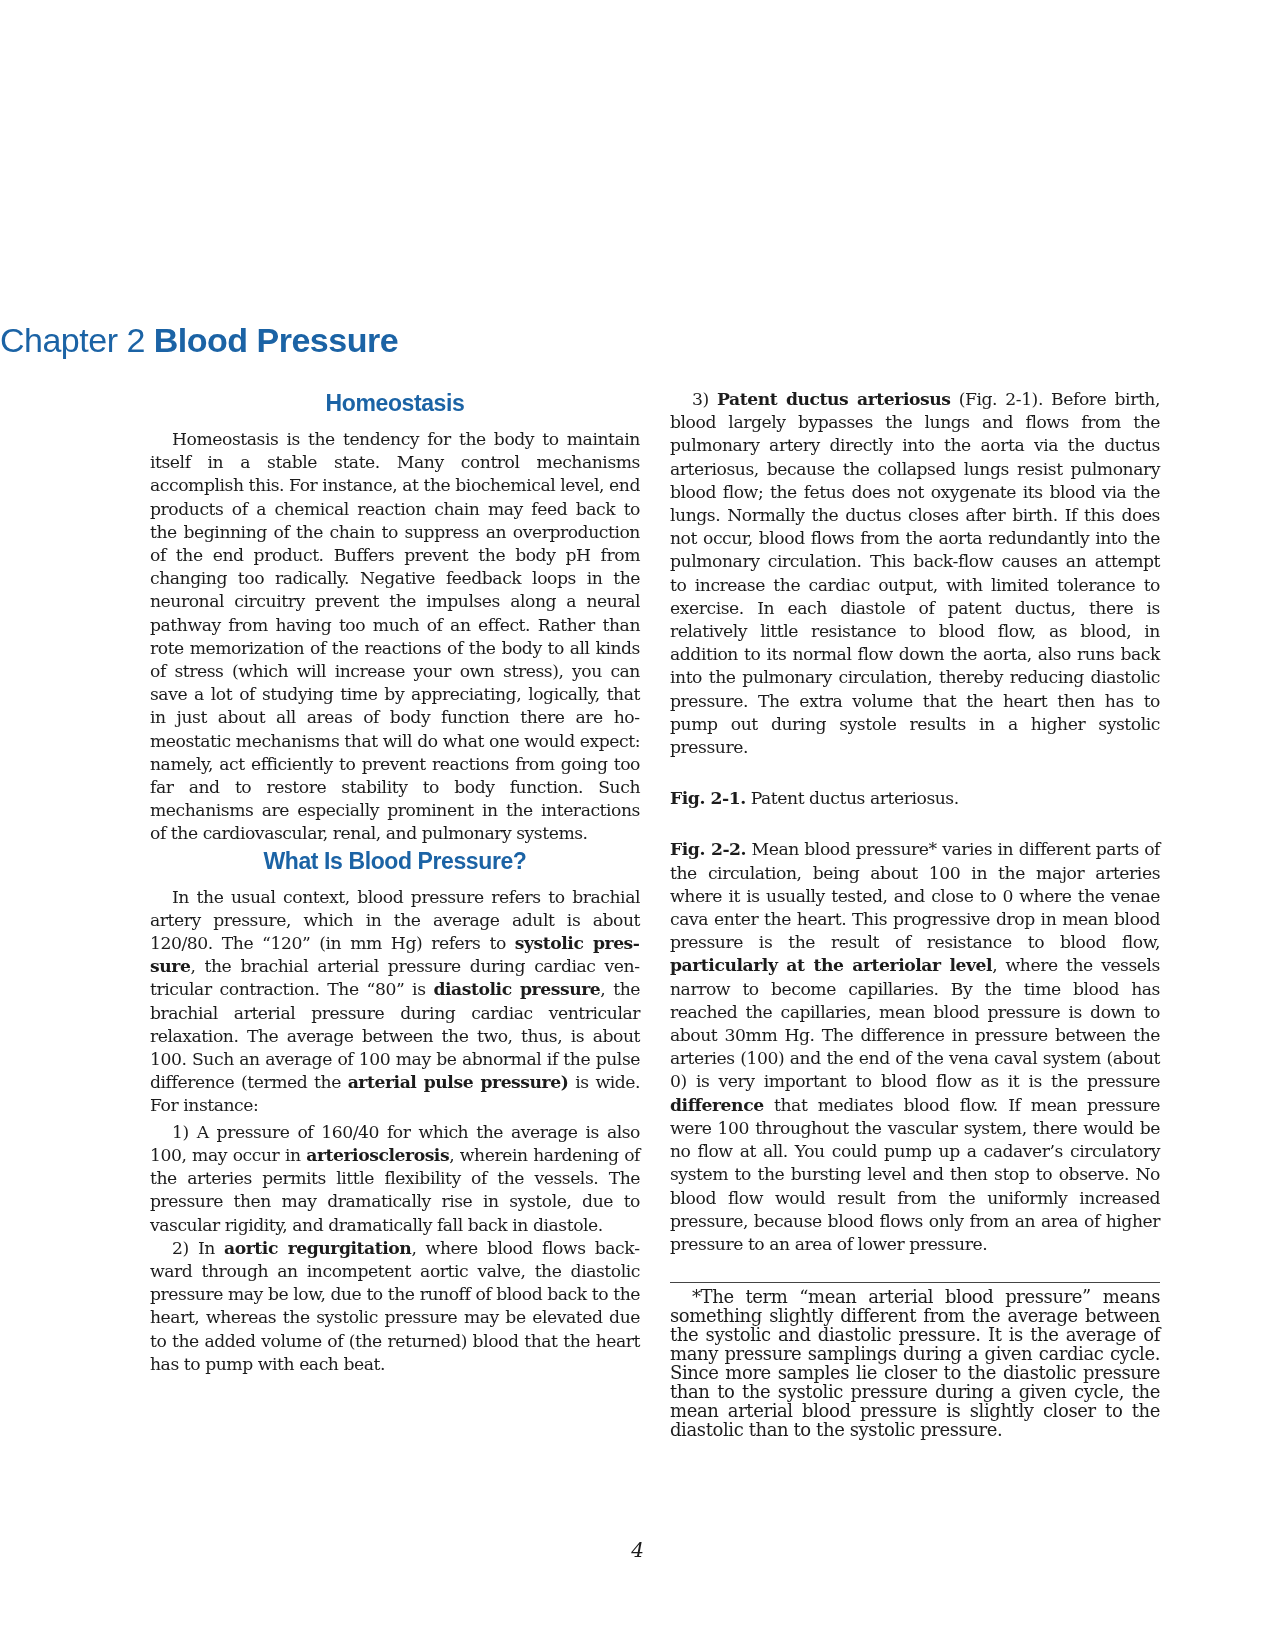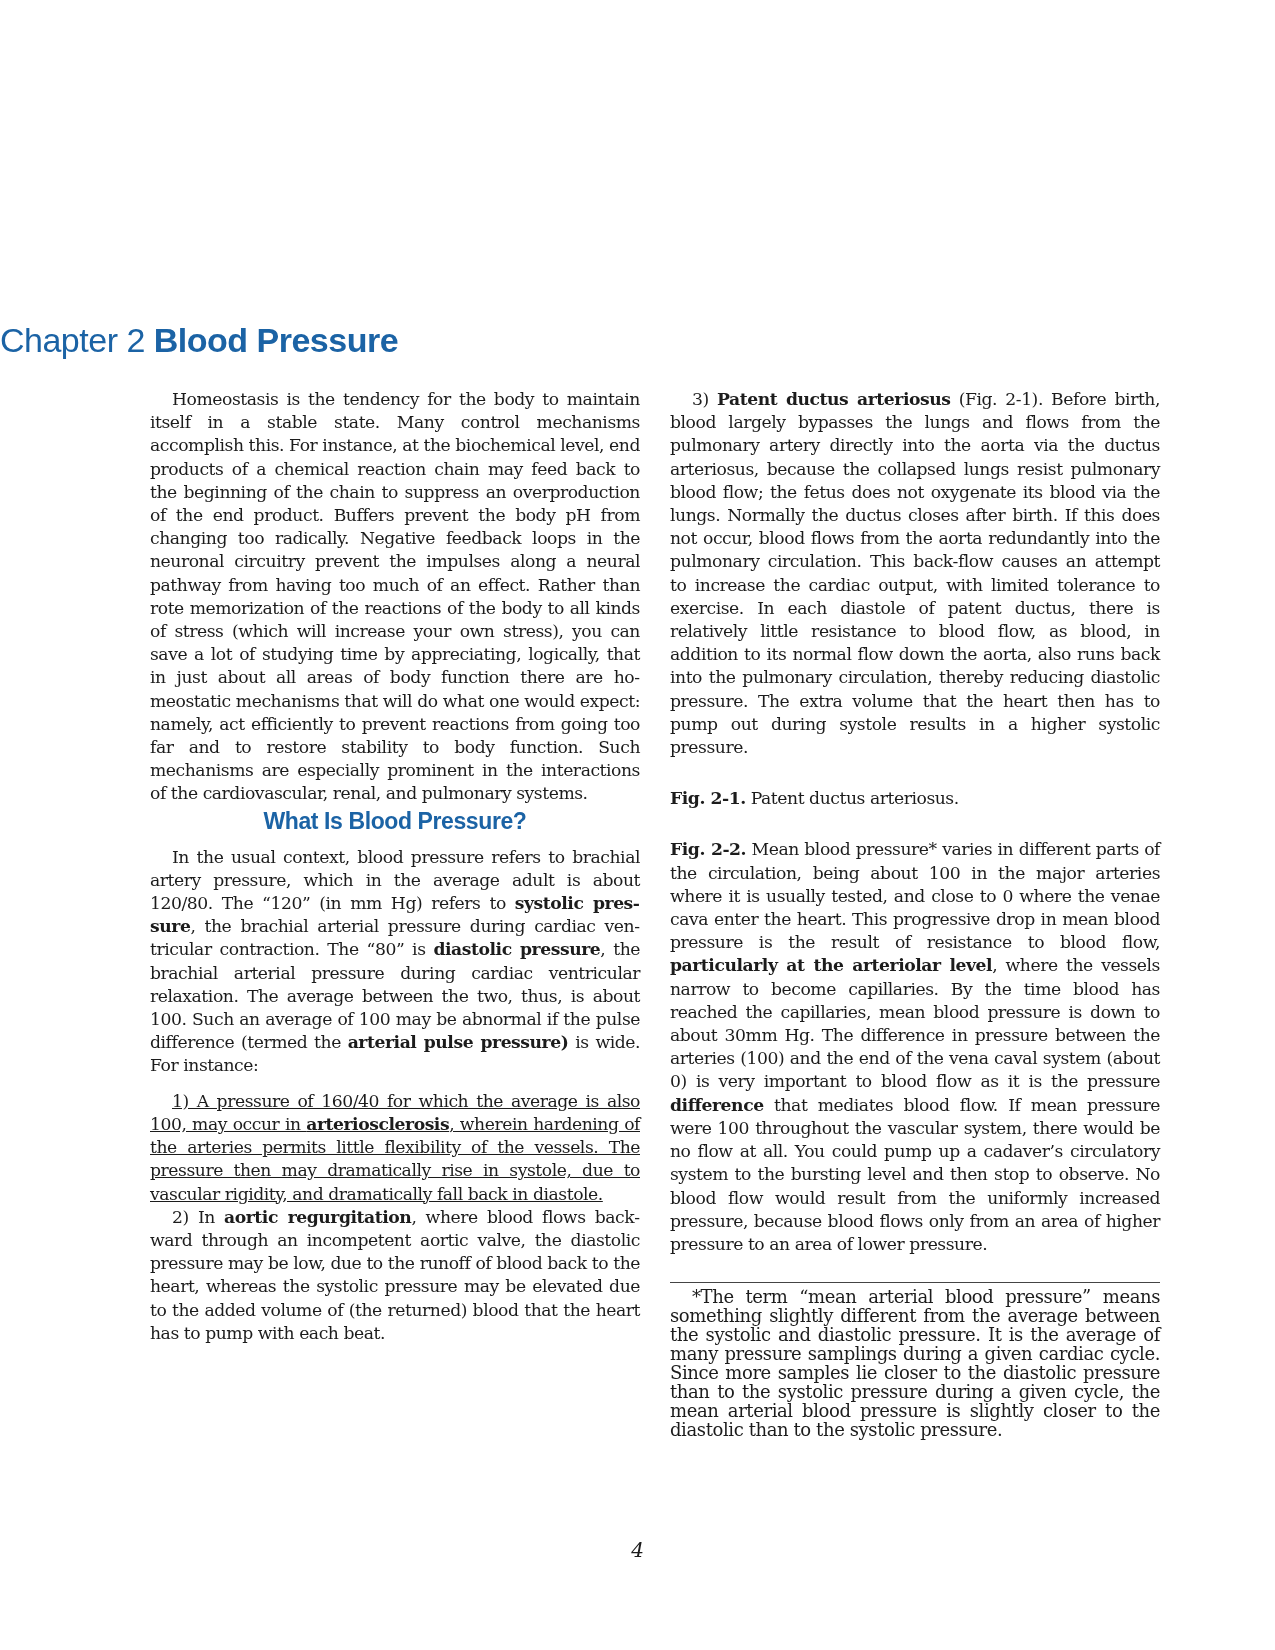--- a/index.html
+++ b/index.html
@@ -19,41 +19,42 @@
   }
   #col-left { left: 150px; }
   #col-right { left: 670px; }
   .heading {
     color: #1b63a5; font-weight: bold; text-align: center;
     font-size: 23px; line-height: 30px; margin: 0 0 10px 0; letter-spacing: -0.4px;
   }
   .heading.second { }
   p { margin: 0; text-indent: 22px; }
   p.noindent { text-indent: 0; }
-  .gap { margin-top: 12px; text-decoration: underline; }
+  .gap { margin-top: 3px; }
   .gap2 { margin-top: 28px; }
   b { font-weight: bold; }
   .footnote-rule {
     border: 0; border-top: 1.5px solid #444; margin: 26px 0 4px 0; height: 0;
   }
   .footnote { font-size: 18px; line-height: 19px; letter-spacing: -0.4px; }
   #page-number {
     position: absolute; top: 1538px; left: 0; width: 1275px; text-align: center;
     font-style: italic; font-size: 20px; color: #1c1c1c;
   }
 </style>
 </head>
 <body>
 
 <h1 id="chapter-title" class="sans">
   <span class="num">Chapter 2</span>
   <span class="name">Blood Pressure</span>
 </h1>
 
 <div id="col-left" class="col serif">
+  <h2 class="heading sans">Homeostasis</h2>
   <p>Homeostasis is the tendency for the body to main­tain itself in a stable state. Many control mechanisms accomplish this. For instance, at the biochemical level, end products of a chemical reaction chain may feed back to the beginning of the chain to suppress an overproduction of the end product. Buffers pre­vent the body pH from changing too radically. Nega­tive feedback loops in the neuronal circuitry prevent the impulses along a neural pathway from having too much of an effect. Rather than rote memoriza­tion of the reactions of the body to all kinds of stress (which will increase your own stress), you can save a lot of studying time by appreciating, logically, that in just about all areas of body function there are ho­meostatic mechanisms that will do what one would expect: namely, act efficiently to prevent reactions from going too far and to restore stability to body function. Such mechanisms are especially prominent in the interactions of the cardiovascular, renal, and pulmonary systems.</p>
 
   <h2 class="heading second sans">What Is Blood Pressure?</h2>
   <p><span>In the usual context, blood pressure refers to brachial artery pressure, which in the average adult is about 120/80. The “120” (in mm Hg) refers to </span><b>systolic pres­sure</b><span>, the brachial arterial pressure during cardiac ven­tricular contraction. The “80” is </span><b>diastolic pressure</b><span>, the brachial arterial pressure during cardiac ventricu­lar relaxation. The average between the two, thus, is about 100. Such an average of 100 may be abnormal if the pulse difference (termed the </span><b>arterial pulse pres­sure)</b><span> is wide. For instance:</span></p>
 
   <p class="gap"><span>1) A pressure of 160/40 for which the average is also 100, may occur in </span><b>arteriosclerosis</b><span>, wherein hard­ening of the arteries permits little flexibility of the vessels. The pressure then may dramatically rise in systole, due to vascular rigidity, and dramatically fall back in diastole.</span></p>
 
   <p><span>2) In </span><b>aortic regurgitation</b><span>, where blood flows back­ward through an incompetent aortic valve, the diastolic pressure may be low, due to the runoff of blood back to the heart, whereas the systolic pressure may be elevated due to the added volume of (the returned) blood that the heart has to pump with each beat.</span></p>
 </div>
 

